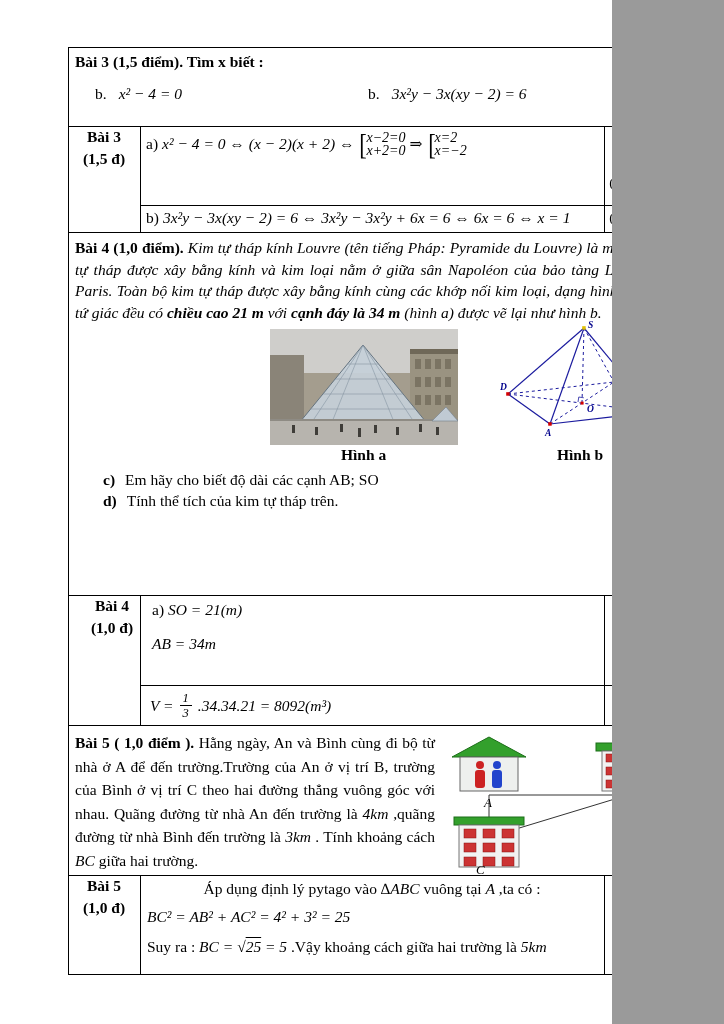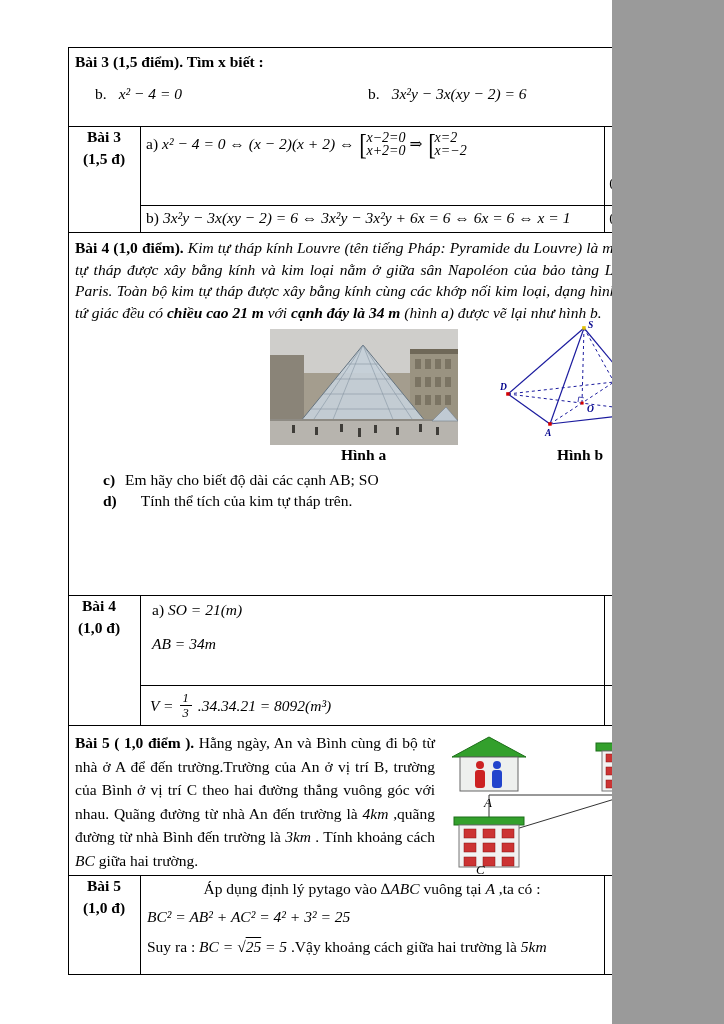--- a/index.html
+++ b/index.html
@@ -192,24 +192,24 @@
 
   <div class="t b" style="left:341px;top:446px">Hình a</div>
   <div class="t b" style="left:557px;top:446px">Hình b</div>
 
   <div class="t mathrow" style="left:103px;top:471px">
     <span class="b">c)</span>
     <span style="margin-left:6px">Em hãy cho biết độ dài các cạnh AB; SO</span>
   </div>
   <div class="t mathrow" style="left:103px;top:492px">
     <span class="b">d)</span>
-    <span style="margin-left:20px">Tính thể tích của kim tự tháp trên.</span>
-  </div>
-
-  <div class="label-cell" style="left:63px;top:595px;width:72px;height:130px">
+    <span style="margin-left:6px">Tính thể tích của kim tự tháp trên.</span>
+  </div>
+
+  <div class="label-cell" style="left:76px;top:595px;width:72px;height:130px">
     <span>Bài 4</span>
     <span>(1,0 đ)</span>
   </div>
   <div class="t mathrow" style="left:152px;top:601px">
     <span>a)</span>
     <span class="math">SO = 21(m)</span>
   </div>
   <div class="t math" style="left:152px;top:635px">AB = 34m</div>
   <div class="center-cell" style="left:604px;top:595px;width:53px;height:90px;padding-top:16px">
     <span>0,5</span>

